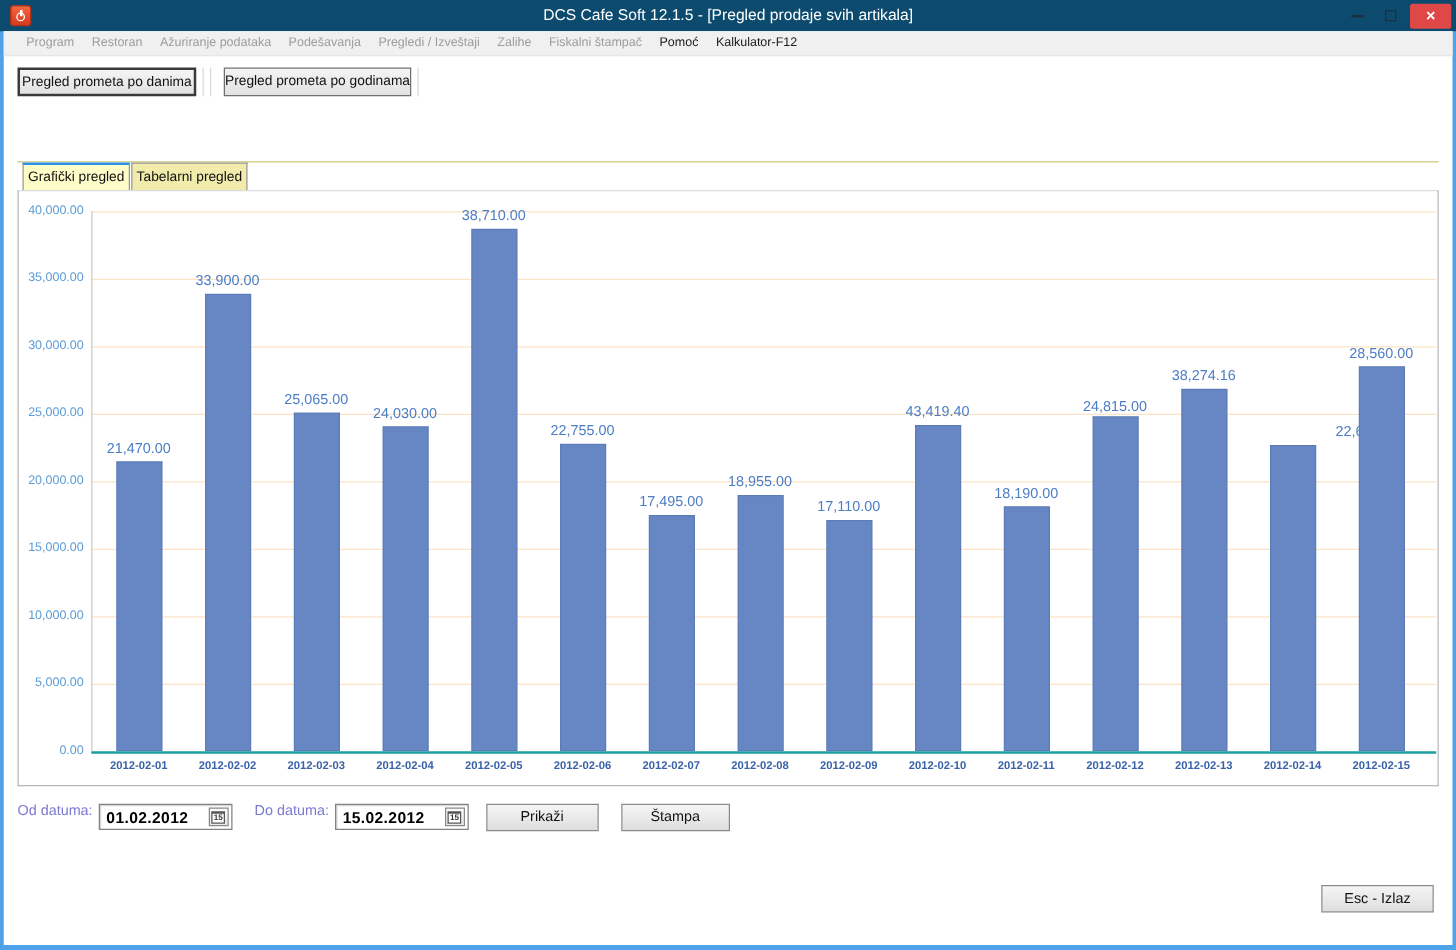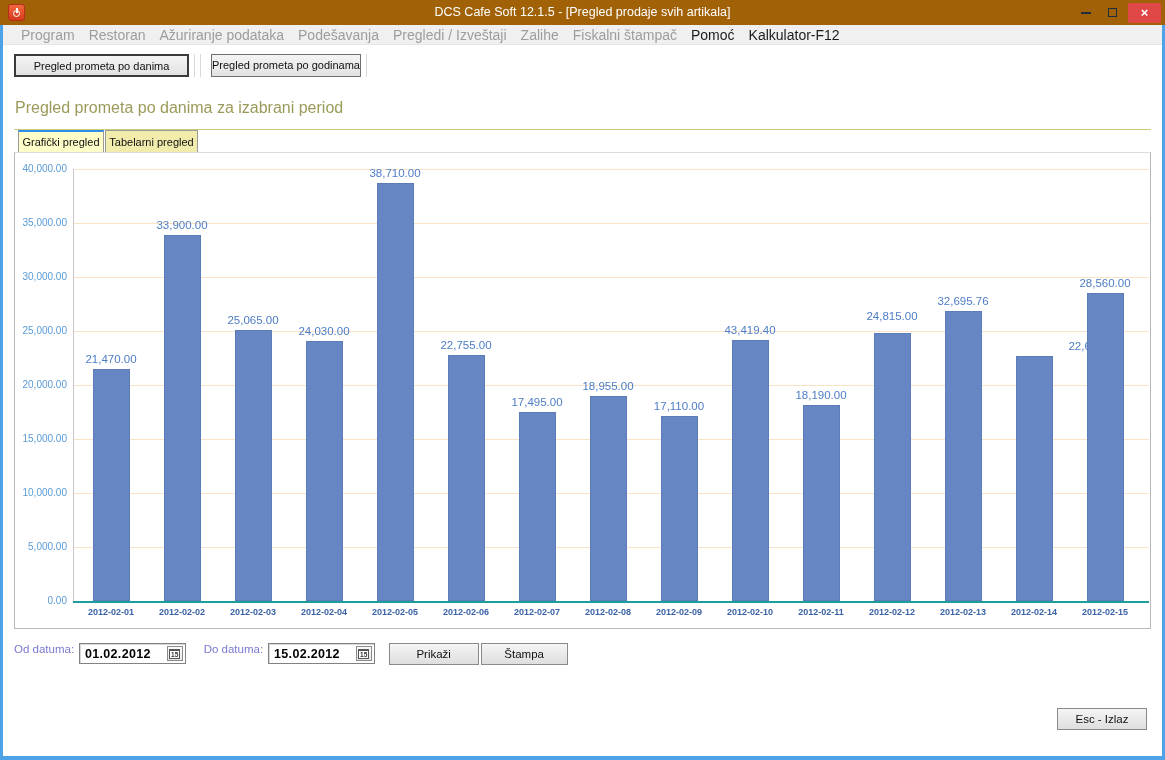--- a/index.html
+++ b/index.html
@@ -2,49 +2,49 @@
 <html><head>
 <meta charset="utf-8">
 <style>
   * { margin:0; padding:0; box-sizing:border-box; }
   html,body { width:1165px; height:760px; }
   body { font-family:"Liberation Sans", sans-serif; background:#888; }
 
   .window { position:relative; width:1165px; height:760px; background:#4da2e8; overflow:hidden; }
 
   
-  .titlebar { position:absolute; left:0; top:0; width:100%; height:25px; background:#a16207; }
+  .titlebar { position:absolute; left:0; top:0; width:100%; height:25px; background:#0c4a6e; }
   .app-icon { position:absolute; left:8px; top:4px; width:17px; height:17px; border-radius:3px;
               background:linear-gradient(#f2683e,#d63a1d); border:1px solid #b5301a; }
   .app-icon .ring { position:absolute; left:4px; top:5px; width:7px; height:7px; border:1.5px solid #fff; border-radius:50%; }
   .app-icon .stem { position:absolute; left:7px; top:3px; width:1.5px; height:5px; background:#fff; }
   .title-text { position:absolute; left:0; right:0; top:0; height:25px; line-height:25px; text-align:center;
                 color:#ffffff; font-size:12.5px; }
   .win-btns { position:absolute; right:4px; top:0; height:25px; display:flex; align-items:center; }
   .wbtn { width:26px; height:21px; display:flex; align-items:center; justify-content:center; }
   .glyph-min { width:10px; height:2px; background:#1d2e40; }
   .glyph-max { width:9px; height:9px; border:1.5px solid #1d2e40; background:transparent; }
   .wbtn-close { width:33px; height:20px; background:#e04747; border-radius:2px; margin-left:3px;
                 display:flex; align-items:center; justify-content:center; color:#fff; font-size:13px; font-weight:bold; }
 
   
   .content { position:absolute; left:3px; top:25px; width:1159px; height:731px; background:#ffffff; }
 
   
   .menubar { position:absolute; left:0; top:0; width:100%; height:20px; background:#f0f0f0;
              border-bottom:1px solid #e6e6e6; display:flex; align-items:center; padding-left:11px; }
-  .menu-item { font-size:14px; color:#1b1b1b; padding:0 7px; height:20px; line-height:20px; }
+  .menu-item { font-size:10px; color:#1b1b1b; padding:0 7px; height:20px; line-height:20px; }
   .menu-item.disabled { color:#9d9d9d; }
 
   
   .topbtns { position:absolute; left:11px; top:29px; display:flex; align-items:center; }
   .tbtn { height:23px; font-size:11px; color:#111; text-align:center; line-height:21px;
           background:linear-gradient(#f4f4f4,#e2e2e2); border:1px solid #707070; }
   .tbtn.focused { border:2px solid #3a3a3a; }
-  .tbtn-1 { width:175px; }
+  .tbtn-1 { width:143px; }
   .tbtn-2 { width:157px; margin-left:9px; }
   .tbtn-3 { width:150px; margin-left:10px; }
   .tb-sep { width:1px; height:23px; background:#d9d9d9; margin-left:5px; }
 
   
   .heading { position:absolute; left:12px; top:74px; font-size:16px; color:#9b9a5a; }
 
   
   .tabpanel { position:absolute; left:11px; top:104px; width:1137px; height:500px; }
   .tabline { position:absolute; left:0; top:0; width:100%; height:1px; background:#cbcb7e; }
@@ -71,21 +71,21 @@
              box-shadow:inset 1px 1px 0 #d8d8d8; padding:0 2px 0 5px; margin-left:5px;gap:12px; }
   .datebox .dval { font-size:12.5px; font-weight:bold; color:#000; letter-spacing:0.3px; }
   .calbtn { width:16px; height:15px; margin-left:4px; background:linear-gradient(#fdfdfd,#e8e8e8);
             border:1px solid #8a8a8a; display:flex; align-items:center; justify-content:center; }
   .calglyph { width:11px; height:10px; border:1px solid #555; border-top:2px solid #555; font-size:6.5px;
               font-weight:bold; color:#333; text-align:center; line-height:7px; background:#fff; }
   .gap1 { width:18px; }
   .pbtn { height:22px; font-size:11.5px; color:#111; background:linear-gradient(#f5f5f5,#dedede);
           border:1px solid #8a8a8a; text-align:center; line-height:20px; }
   .btn-show { width:90px; margin-left:14px; }
-  .btn-print { width:87px; margin-left:2px; }
+  .btn-print { width:87px; margin-left:18px; }
 
   
   .esc-btn { position:absolute; left:1054px; top:683px; width:90px; height:22px; font-size:11.5px; color:#111;
              background:linear-gradient(#f5f5f5,#dedede); border:1px solid #8a8a8a; text-align:center; line-height:20px; }
 
   
   .statusbar { position:absolute; left:0; bottom:0; width:100%; height:18px; background:#f0f0f0;
                border-top:1px solid #dddddd; }
   .sb-sep { position:absolute; top:2px; bottom:2px; width:1px; background:#d6d6d6; }
   .sb-sep1 { left:152px; } .sb-sep2 { left:927px; } .sb-sep3 { left:1032px; }
@@ -133,21 +133,20 @@
     </div>
 
     <div class="topbtns">
       <div class="tbtn tbtn-1 focused">Pregled prometa po danima</div>
       <div class="tb-sep"></div>
       <div class="tb-sep"></div>
       <div class="tbtn tbtn-3">Pregled prometa po godinama</div>
       <div class="tb-sep"></div>
     </div>
 
-    <div class="heading">Pregled prometa po danima za izabrani period</div>
 
     <div class="tabpanel">
       <div class="tabline"></div>
       <div class="tab active">Grafički pregled</div>
       <div class="tab inactive">Tabelarni pregled</div>
       <div class="chartbody">
         <div class="plot" id="plot">
             <div class="ylabel" style="left: -18px; top: 465px; color: rgb(91, 155, 213);">0.00</div>
             <div class="gridline" style="left: 58px; width: 1076px; top: 417px; background: rgb(251, 227, 200);"></div>
             <div class="ylabel" style="left: -18px; top: 411px; color: rgb(91, 155, 213);">5,000.00</div>
@@ -193,24 +192,24 @@
             <div class="bar" style="left: 645.5px; top: 286px; width: 37px; height: 185px; background: rgb(102, 135, 195);"></div>
             <div class="bar-value" style="left: 664px; top: 270px; color: rgb(77, 125, 197);">17,110.00</div>
             <div class="xlabel" style="left: 664px; top: 477px; color: rgb(58, 98, 168);">2012-02-09</div>
             <div class="bar" style="left: 716.5px; top: 210px; width: 37px; height: 261px; background: rgb(102, 135, 195);"></div>
             <div class="bar-value" style="left: 735px; top: 194px; color: rgb(77, 125, 197);">43,419.40</div>
             <div class="xlabel" style="left: 735px; top: 477px; color: rgb(58, 98, 168);">2012-02-10</div>
             <div class="bar" style="left: 787.5px; top: 275px; width: 37px; height: 196px; background: rgb(102, 135, 195);"></div>
             <div class="bar-value" style="left: 806px; top: 259px; color: rgb(77, 125, 197);">18,190.00</div>
             <div class="xlabel" style="left: 806px; top: 477px; color: rgb(58, 98, 168);">2012-02-11</div>
             <div class="bar" style="left: 858.5px; top: 203px; width: 37px; height: 268px; background: rgb(102, 135, 195);"></div>
-            <div class="bar-value" style="left: 877px; top: 180px; color: rgb(77, 125, 197);">24,815.00</div>
+            <div class="bar-value" style="left: 877px; top: 190px; color: rgb(77, 125, 197);">24,815.00</div>
             <div class="xlabel" style="left: 877px; top: 477px; color: rgb(58, 98, 168);">2012-02-12</div>
             <div class="bar" style="left: 929.5px; top: 181px; width: 37px; height: 290px; background: rgb(102, 135, 195);"></div>
-            <div class="bar-value" style="left: 948px; top: 165px; color: rgb(77, 125, 197);">32,695.76</div>
+            <div class="bar-value" style="left: 948px; top: 165px; color: rgb(77, 125, 197);">38,274.16</div>
             <div class="xlabel" style="left: 948px; top: 477px; color: rgb(58, 98, 168);">2012-02-13</div>
             <div class="bar" style="left: 1000.5px; top: 226px; width: 37px; height: 245px; background: rgb(102, 135, 195);"></div>
             <div class="bar-value" style="left: 1079px; top: 210px; color: rgb(77, 125, 197);">22,690.00</div>
             <div class="xlabel" style="left: 1019px; top: 477px; color: rgb(58, 98, 168);">2012-02-14</div>
             <div class="bar" style="left: 1071.5px; top: 163px; width: 37px; height: 308px; background: rgb(102, 135, 195);"></div>
             <div class="bar-value" style="left: 1090px; top: 147px; color: rgb(77, 125, 197);">28,560.00</div>
             <div class="xlabel" style="left: 1090px; top: 477px; color: rgb(58, 98, 168);">2012-02-15</div>
             <div class="baseline" style="left: 58px; width: 1076px; top: 471px; background: rgb(29, 158, 158);"></div>
           </div>
       </div>

